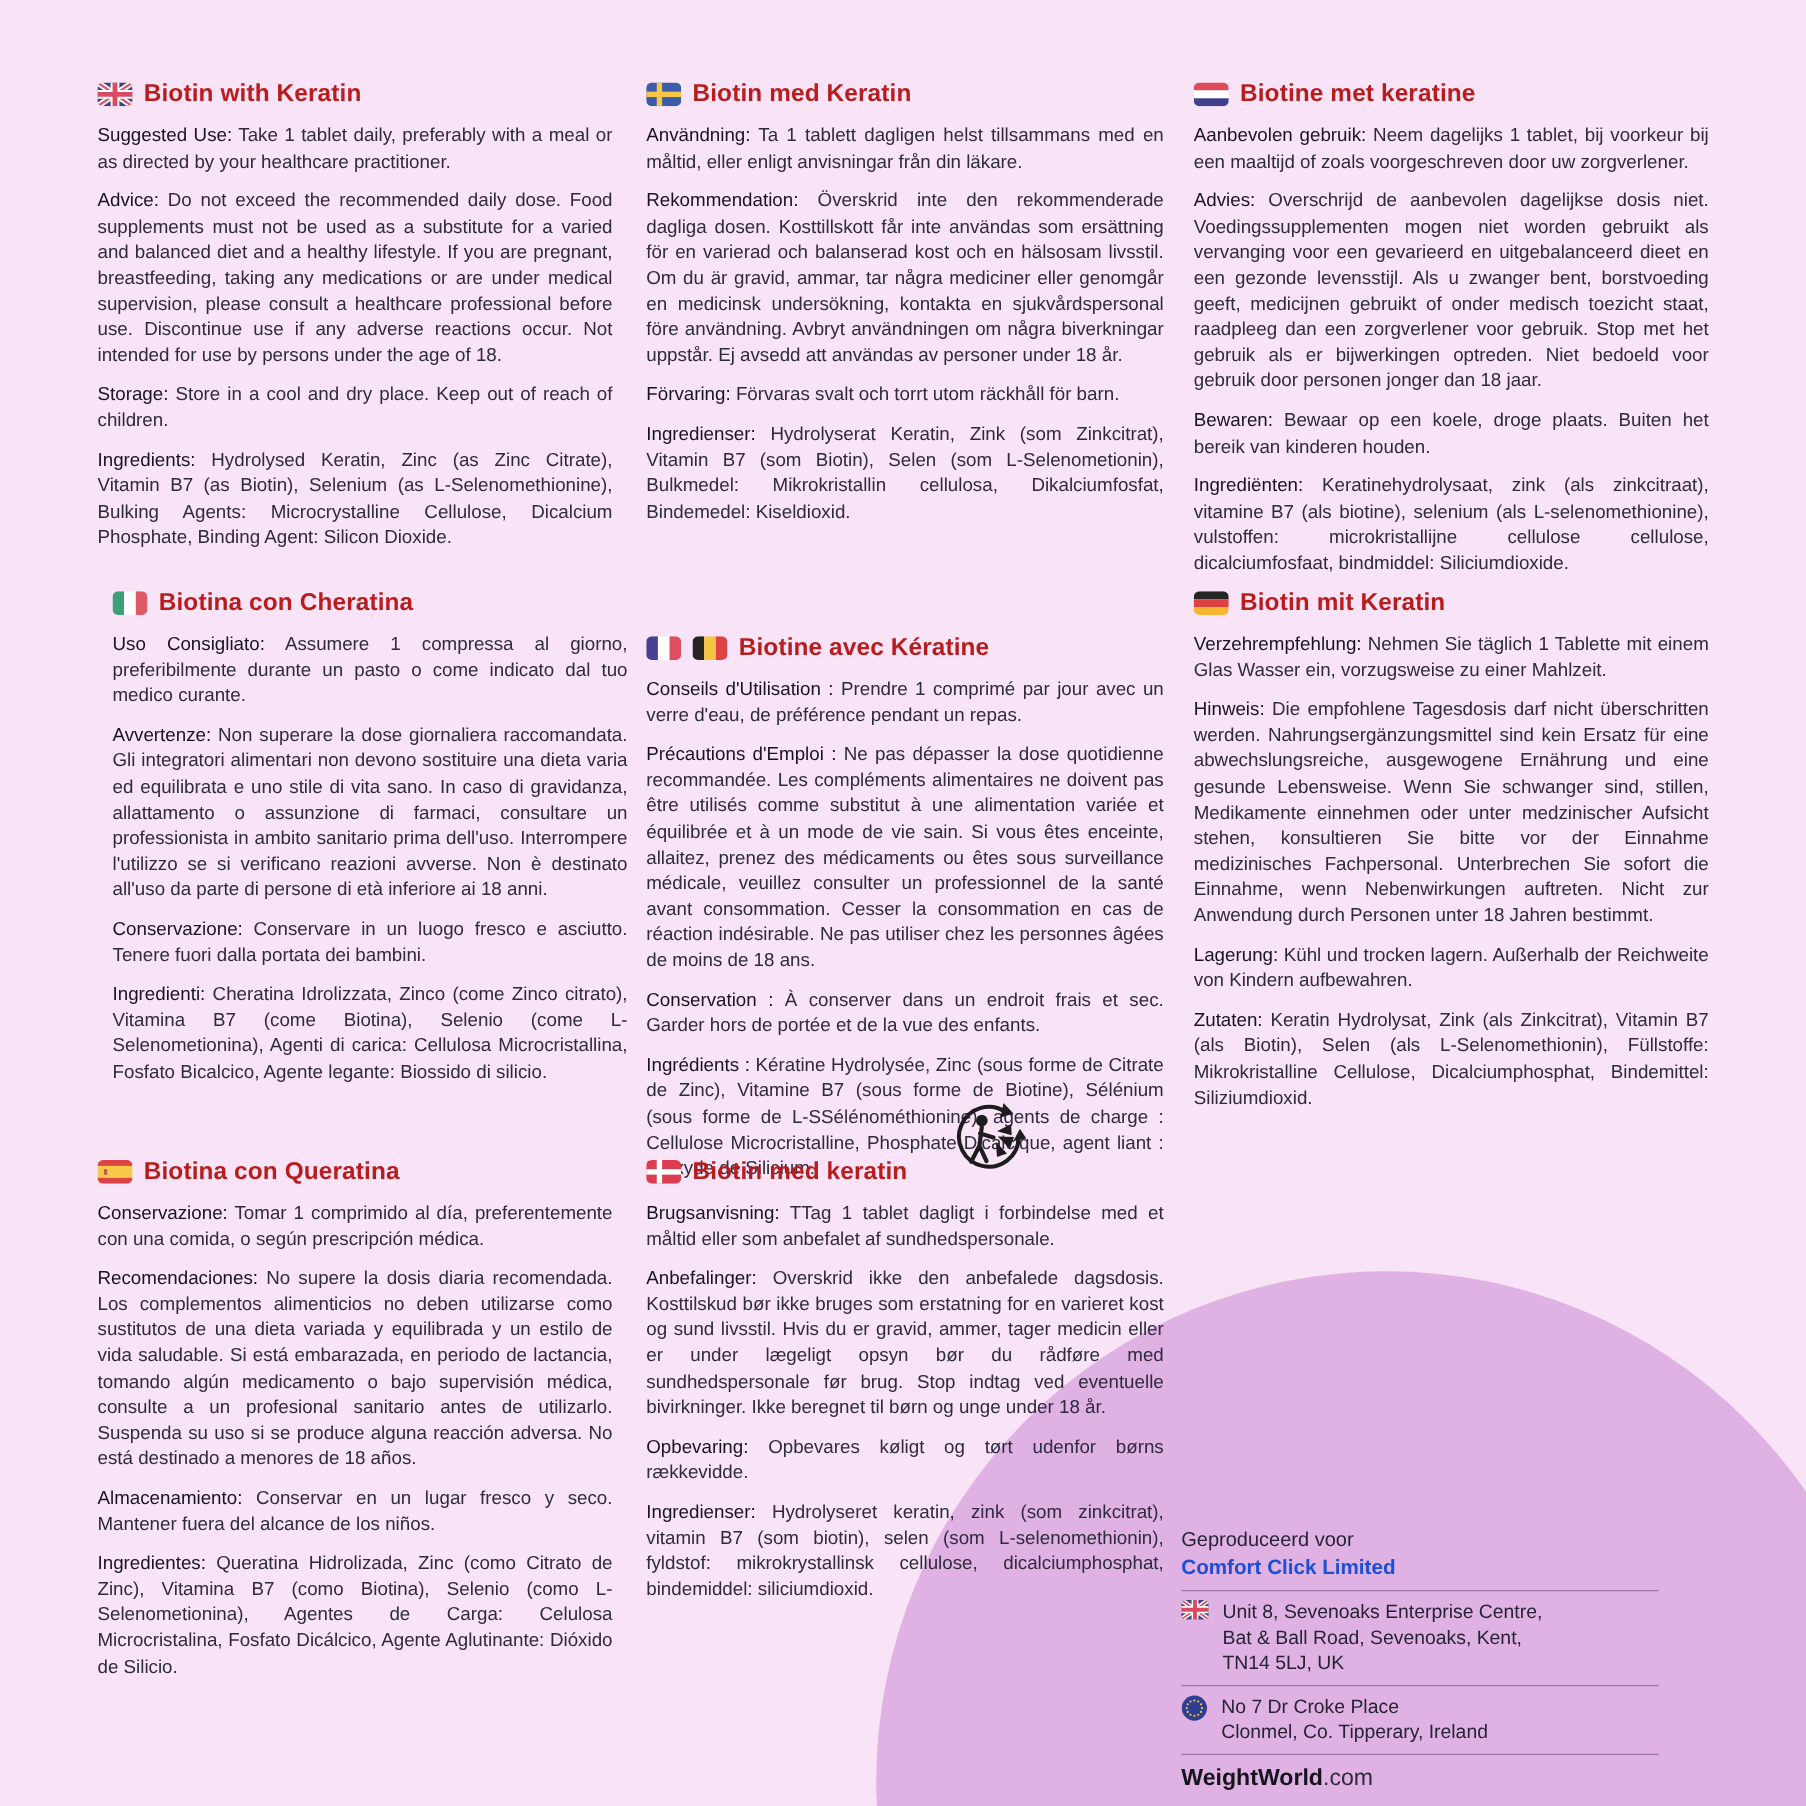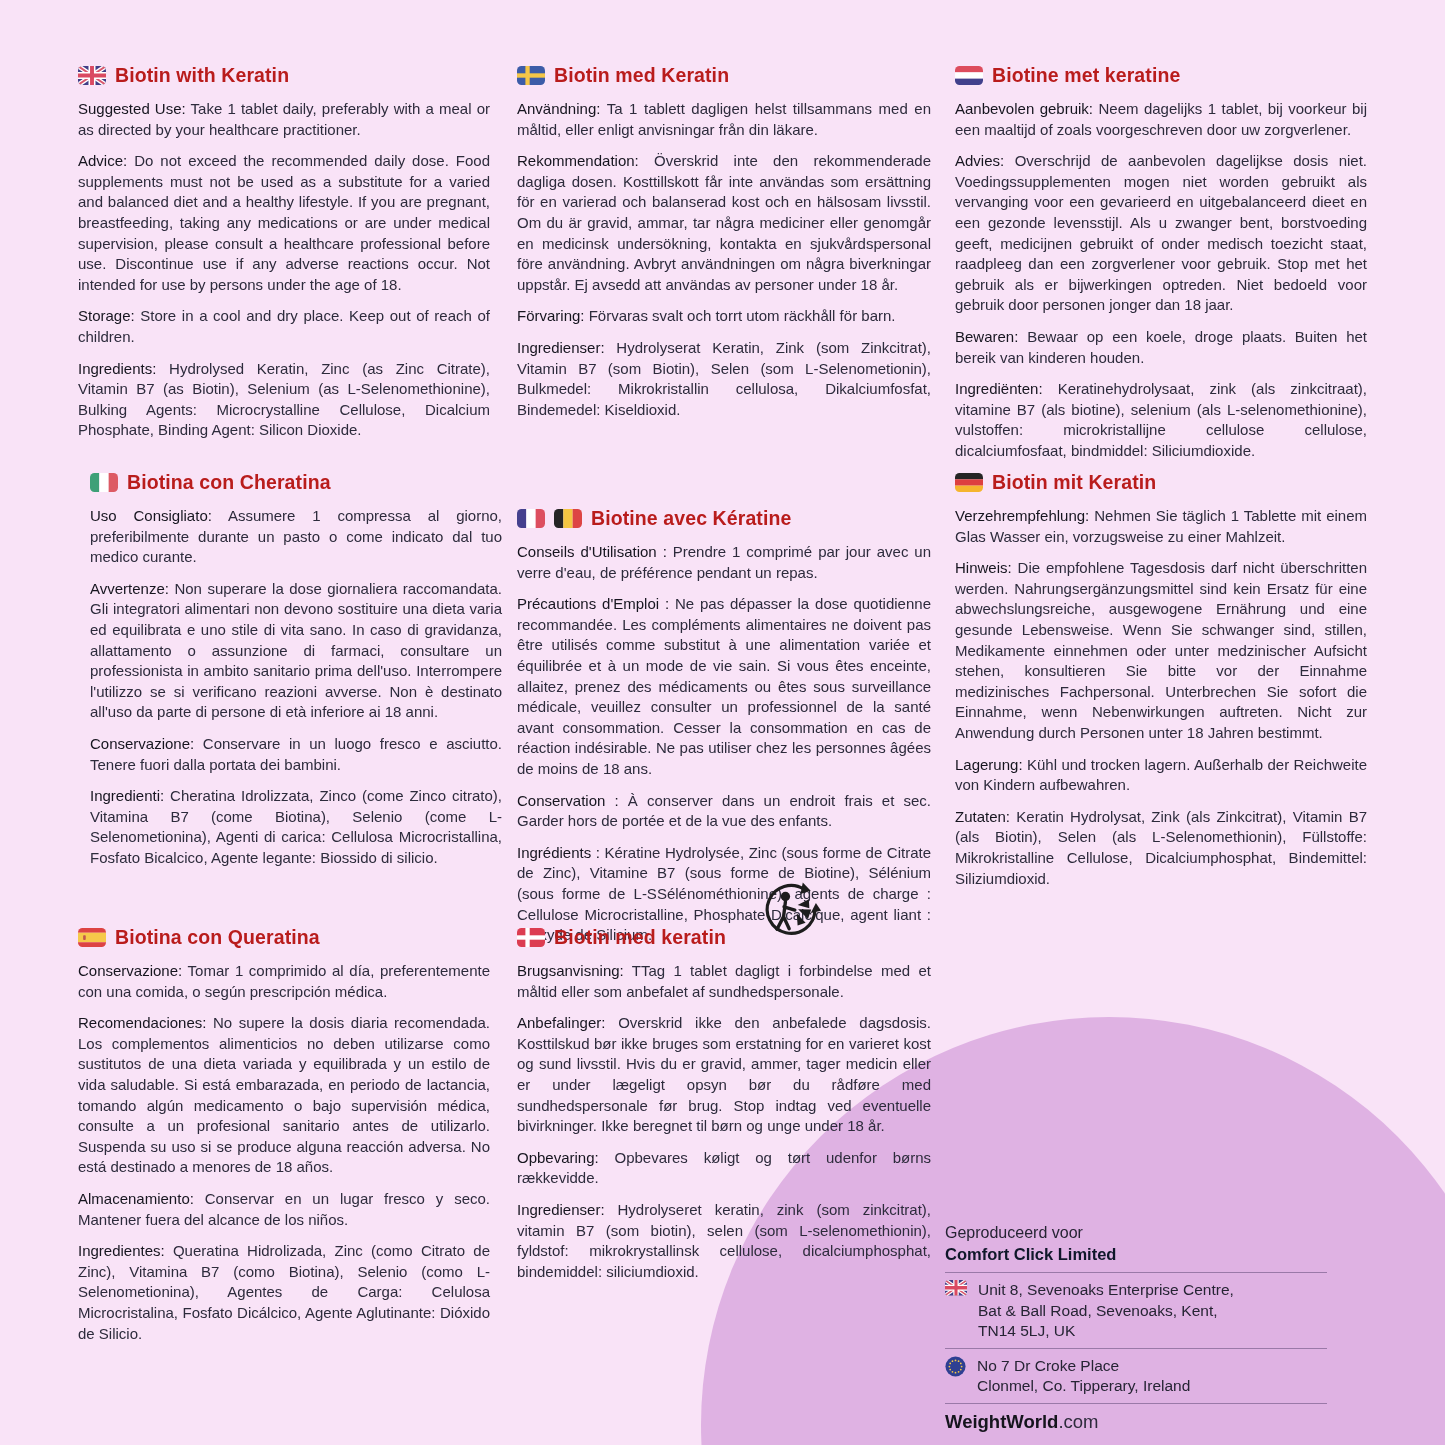--- a/index.html
+++ b/index.html
@@ -27,21 +27,21 @@
     font-size:19.5px; font-weight:700; color:#b91c1c;
     margin:0 0 12px 0; letter-spacing:.1px;
   }
   .flag { width:28px; height:19px; border-radius:4.5px; overflow:hidden; flex:none; display:block; }
   .flag-sm { width:22px; height:15.5px; border-radius:4px; }
   .para { font-size:15px; line-height:20.6px; margin:0 0 11px 0; text-align:justify; }
   .lbl { font-weight:400; color:#16151f; }
   .triman { position:absolute; left:762px; top:880px; width:60px; height:62px; }
   .company { position:absolute; left:945px; top:1222px; width:395px; color:#262434; }
   .c-line1 { font-size:16px; line-height:21px; }
-  .c-line2 { font-size:16.5px; font-weight:700; line-height:23px; color:#0f172a; }
+  .c-line2 { font-size:16.5px; font-weight:700; line-height:23px; color:#1d4ed8; }
   .divider { border:none; border-top:1.5px solid #9a79a8; margin:6px 0 7px 0; width:382px; }
   .addr-row { display:flex; gap:11px; }
   .addr-flag { flex:none; }
   .addr div { font-size:15.5px; line-height:20.5px; }
   .eu-icon { width:21px; height:21px; display:block; }
   .brand-line { font-size:18.5px; margin-top:4px; color:#2d2b3c; }
   .brand-line b { color:#15141d; }
 </style>
 </head>
 <body>

